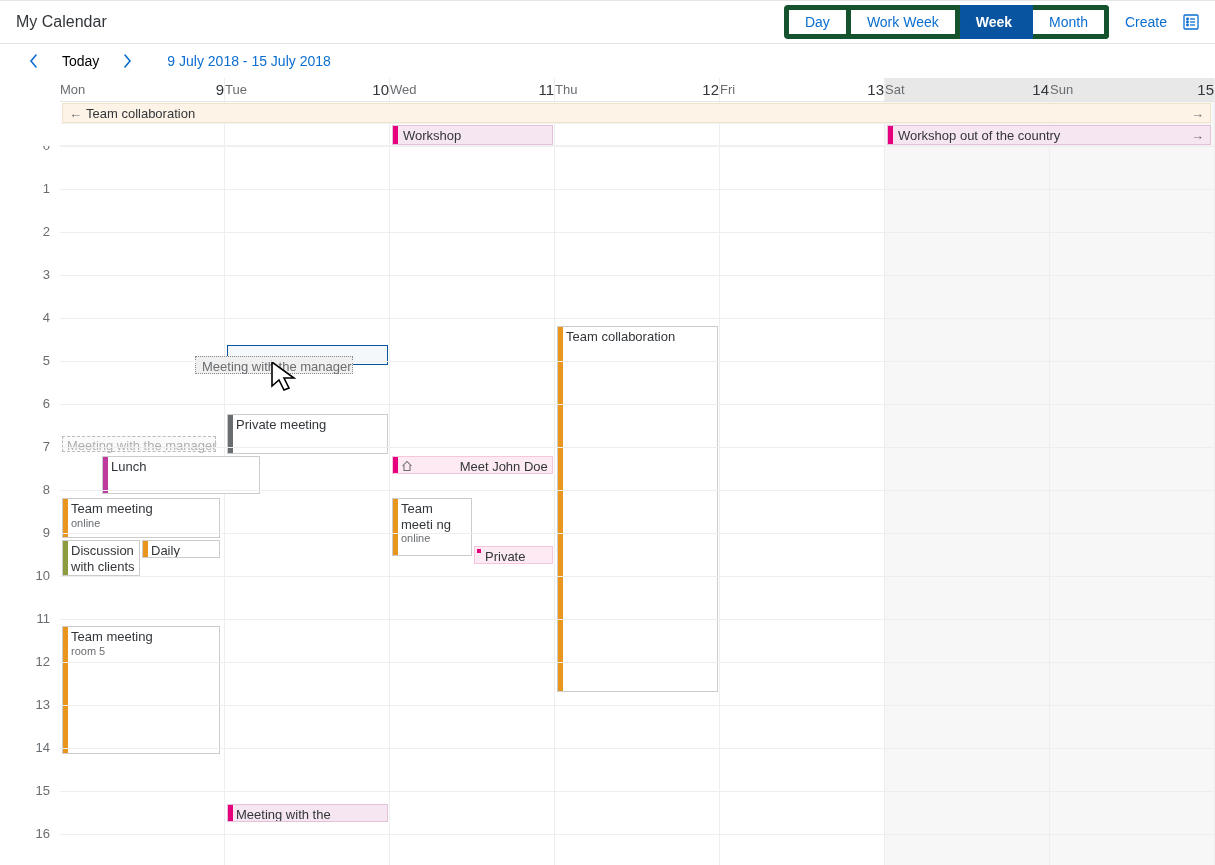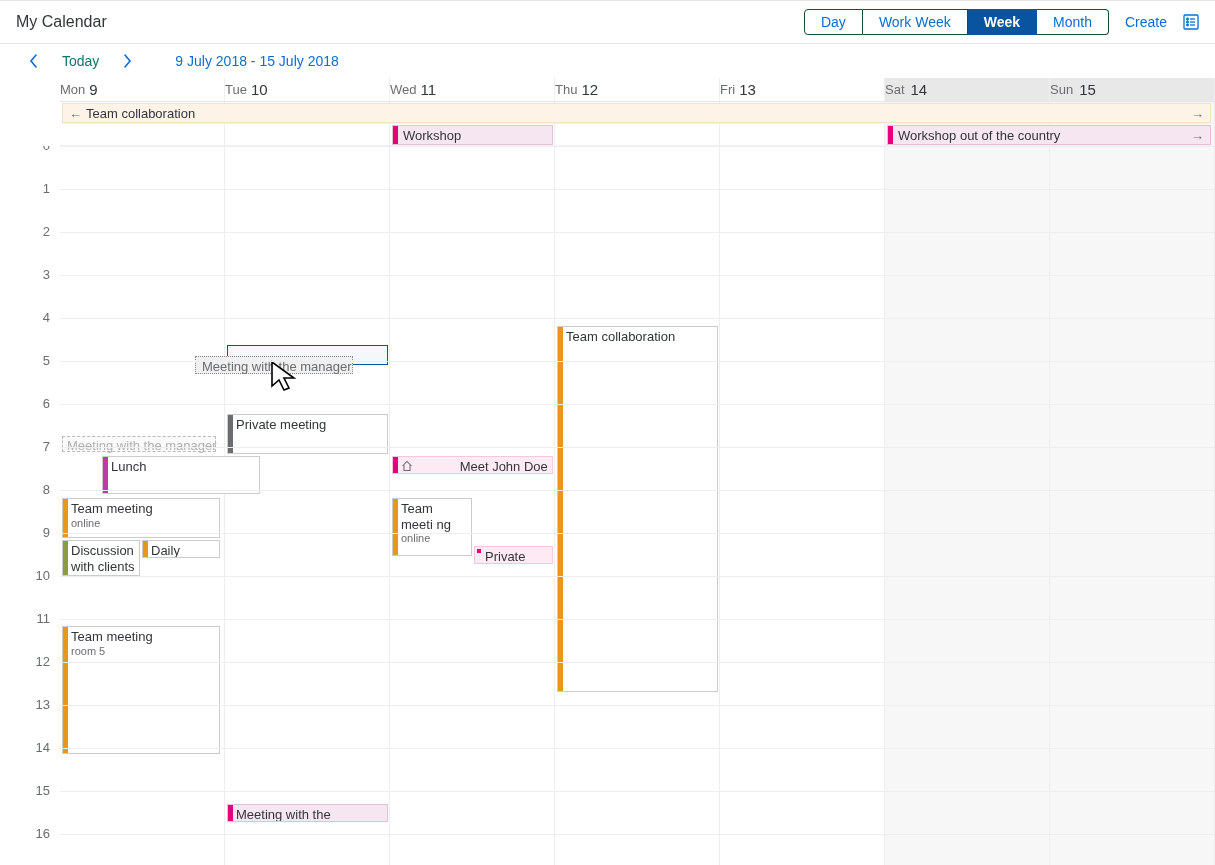--- a/index.html
+++ b/index.html
@@ -4,40 +4,40 @@
 <style>
   * { box-sizing: border-box; }
   html, body { margin: 0; padding: 0; font-family: "Segoe UI", Arial, sans-serif; font-size: 14px; color: #32363a; background: #fff; }
   .app { width: 1215px; height: 865px; position: relative; overflow: hidden; }
 
   
   .header { display: flex; align-items: center; justify-content: space-between; height: 44px; padding: 0 16px; border-top: 1px solid #e5e5e5; border-bottom: 1px solid #e5e5e5; }
   .title { font-size: 16px; font-weight: 400; color: #32363a; }
   .header-right { display: flex; align-items: center; gap: 16px; }
   .seg { display: flex; }
-  .seg-btn { border: 1px solid #14532d; background: #fff; color: #0a6ed1; font-size: 14px; padding: 4px 16px; cursor: pointer; }
+  .seg-btn { border: 5px solid #14532d; background: #fff; color: #0a6ed1; font-size: 14px; padding: 4px 16px; cursor: pointer; }
   .seg-btn + .seg-btn { border-left: none; }
   .seg-btn:first-child { border-radius: 4px 0 0 4px; }
   .seg-btn:last-child { border-radius: 0 4px 4px 0; }
   .seg-btn.active { background: #0854a0; color: #fff; font-weight: 700; border-color: #0854a0; }
   .create-link { color: #0a6ed1; cursor: pointer; }
   .legend-icon { width: 16px; height: 16px; color: #0a6ed1; }
 
   
   .subheader { display: flex; align-items: center; gap: 18px; height: 34px; padding: 0 24px 0 24px; }
   .nav-arrow { width: 20px; height: 20px; display:flex; align-items:center; justify-content:center; color: #0a6ed1; cursor: pointer; }
-  .today-link { color: #0f766e; cursor: pointer; margin: 0 0px; }
-  .date-range { color: #0a6ed1; margin-left: 20px; }
+  .today-link { color: #000000; cursor: pointer; margin: 0 0px; }
+  .date-range { color: #0a6ed1; margin-left: 12px; }
 
   
   .grid-wrap { position: relative; height: calc(865px - 44px - 34px); }
 
   
   .day-headers { display:flex; height: 24px; margin-left: 60px; }
-  .day-head { width: 165px; text-align:center; font-size: 13px; color:#6a6d70; border-bottom:1px solid #e5e5e5; border-right:1px solid #eee; display:flex; align-items:center; justify-content:flex-start; gap:4px;}
+  .day-head { width: 165px; text-align:center; font-size: 13px; color:#6a6d70; border-bottom:1px solid #e5e5e5; border-right:1px solid #eee; display:flex; align-items:center; justify-content:space-between; gap:4px;}
   .day-head .num { font-weight: 400; color:#32363a; font-size:15px;}
   .day-head.weekend { background: #e8e8e8; gap: 6px; }
 
   
   .allday { position:relative; margin-left:60px; }
   .allday-row { position:relative; height:22px; }
   .allday-cell-bg { position:absolute; top:0; left:0; right:0; bottom:0; display:flex;}
   .allday-cell-bg>div{ width:165px; border-right:1px solid #eee; border-bottom:1px solid #f2f2f2;}
   .allday-cell-bg>div.weekend{ background:#f7f7f7;}
 

